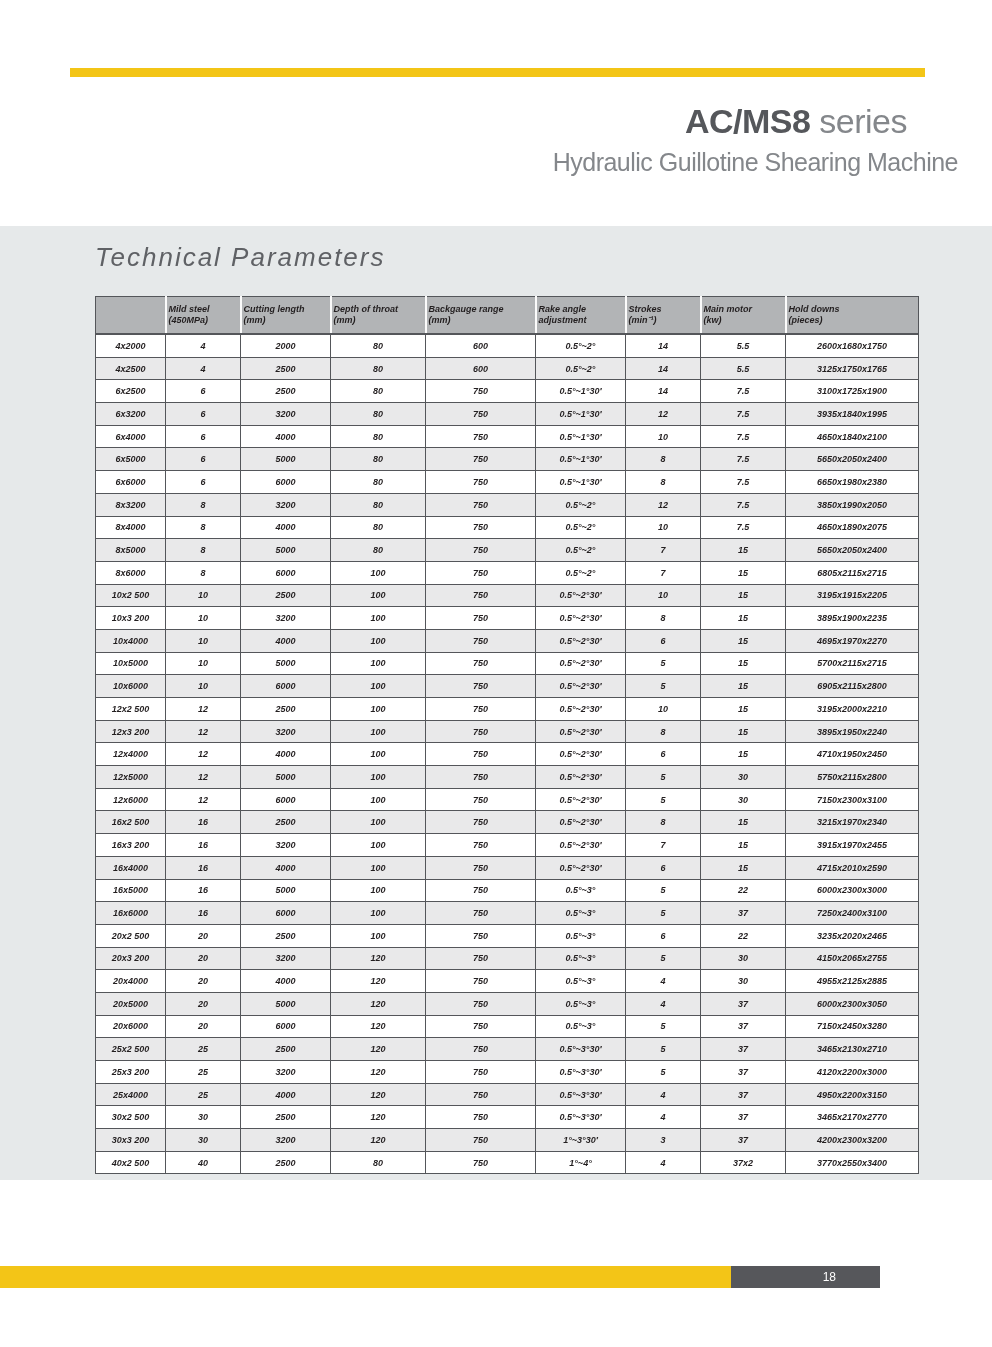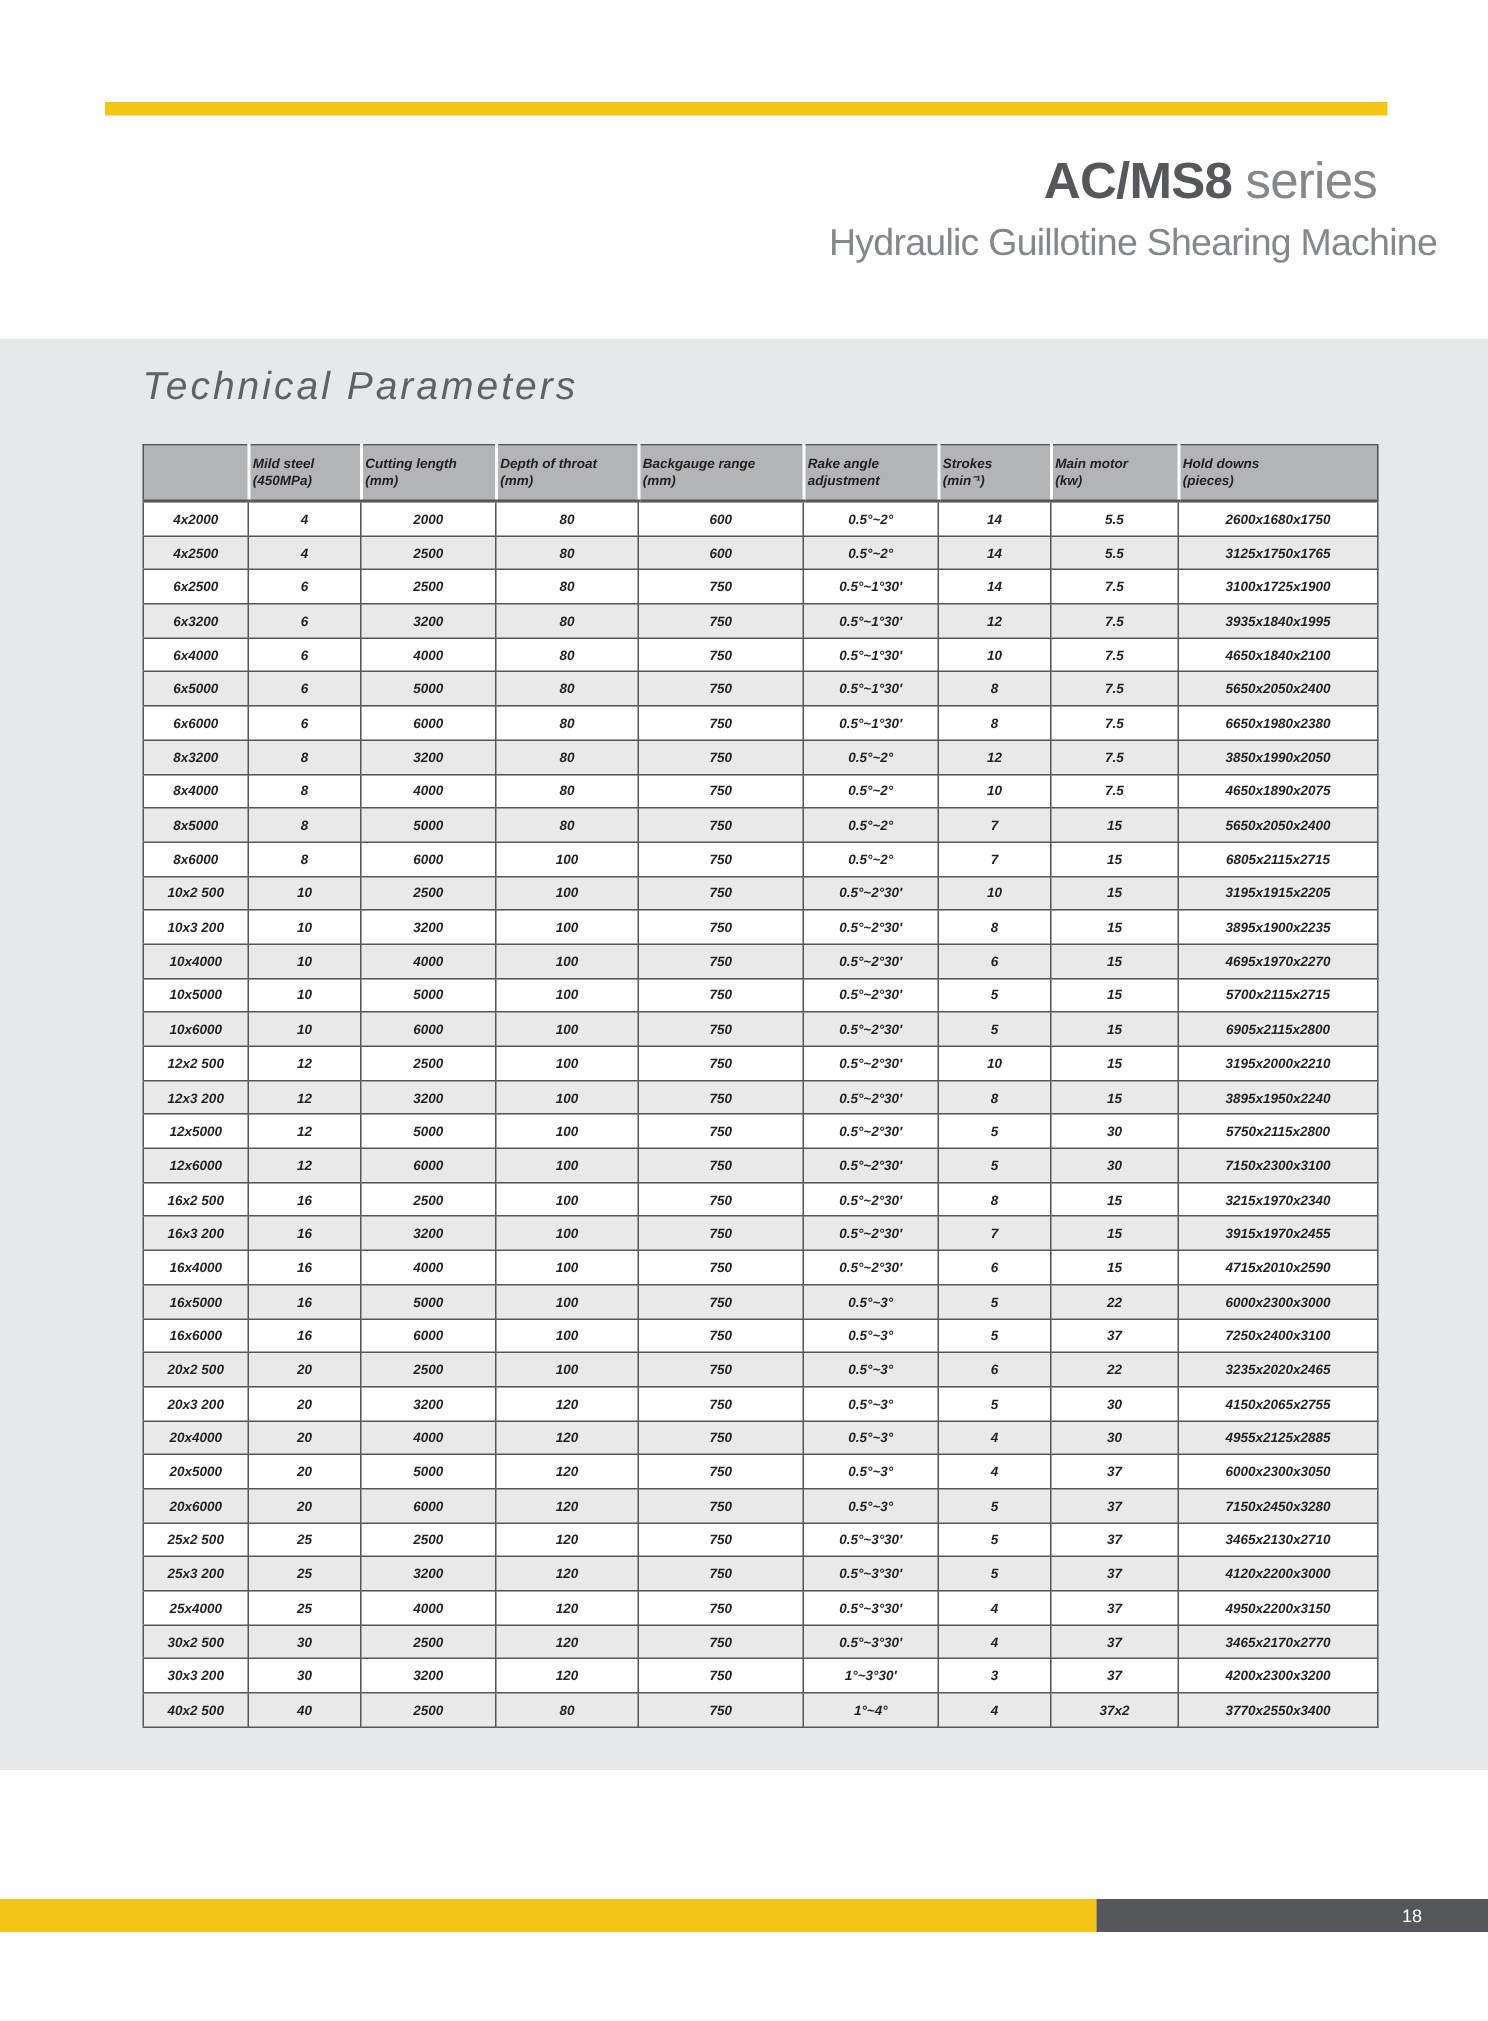--- a/index.html
+++ b/index.html
@@ -28,21 +28,21 @@
     background:var(--accent-yellow);
   }
   .masthead{
     position:absolute;top:100px;right:34px;
     text-align:right;
   }
   .m1{
     font-size:34px;line-height:1.25;
     color:var(--mast-light);
     letter-spacing:-0.5px;
-    margin-right:40px;
+    margin-right:51px;
   }
   .m1-bold{
     font-weight:bold;
     color:var(--mast-bold);
   }
   .m2{
     font-size:25px;line-height:1.2;
     color:var(--mast-light);
     letter-spacing:-0.5px;
     margin-top:4px;
@@ -93,21 +93,21 @@
     border-right:1px solid var(--border-dark);
     border-bottom:1px solid var(--border-dark);
     background:#ffffff;
     padding:0 2px;
     white-space:nowrap;
     overflow:hidden;
   }
   table.params tbody tr:nth-child(even) td{background:var(--row-alt);}
   .footer{
     position:absolute;left:0;top:1266px;
-    width:992px;height:22px;
+    width:880px;height:22px;
     display:flex;
   }
   .f-yellow{
     width:731px;height:22px;
     background:var(--accent-yellow);
   }
   .f-dark{
     flex:1;height:22px;
     background:var(--footer-dark);
     display:flex;align-items:center;justify-content:flex-end;
@@ -380,20 +380,31 @@
             <td>12</td>
             <td>3200</td>
             <td>100</td>
             <td>750</td>
             <td>0.5°~2°30′</td>
             <td>8</td>
             <td>15</td>
             <td>3895x1950x2240</td>
           </tr>
           <tr>
+            <td>12x4000</td>
+            <td>12</td>
+            <td>4000</td>
+            <td>100</td>
+            <td>750</td>
+            <td>0.5°~2°30′</td>
+            <td>6</td>
+            <td>15</td>
+            <td>4710x1950x2450</td>
+          </tr>
+          <tr>
             <td>12x5000</td>
             <td>12</td>
             <td>5000</td>
             <td>100</td>
             <td>750</td>
             <td>0.5°~2°30′</td>
             <td>5</td>
             <td>30</td>
             <td>5750x2115x2800</td>
           </tr>

